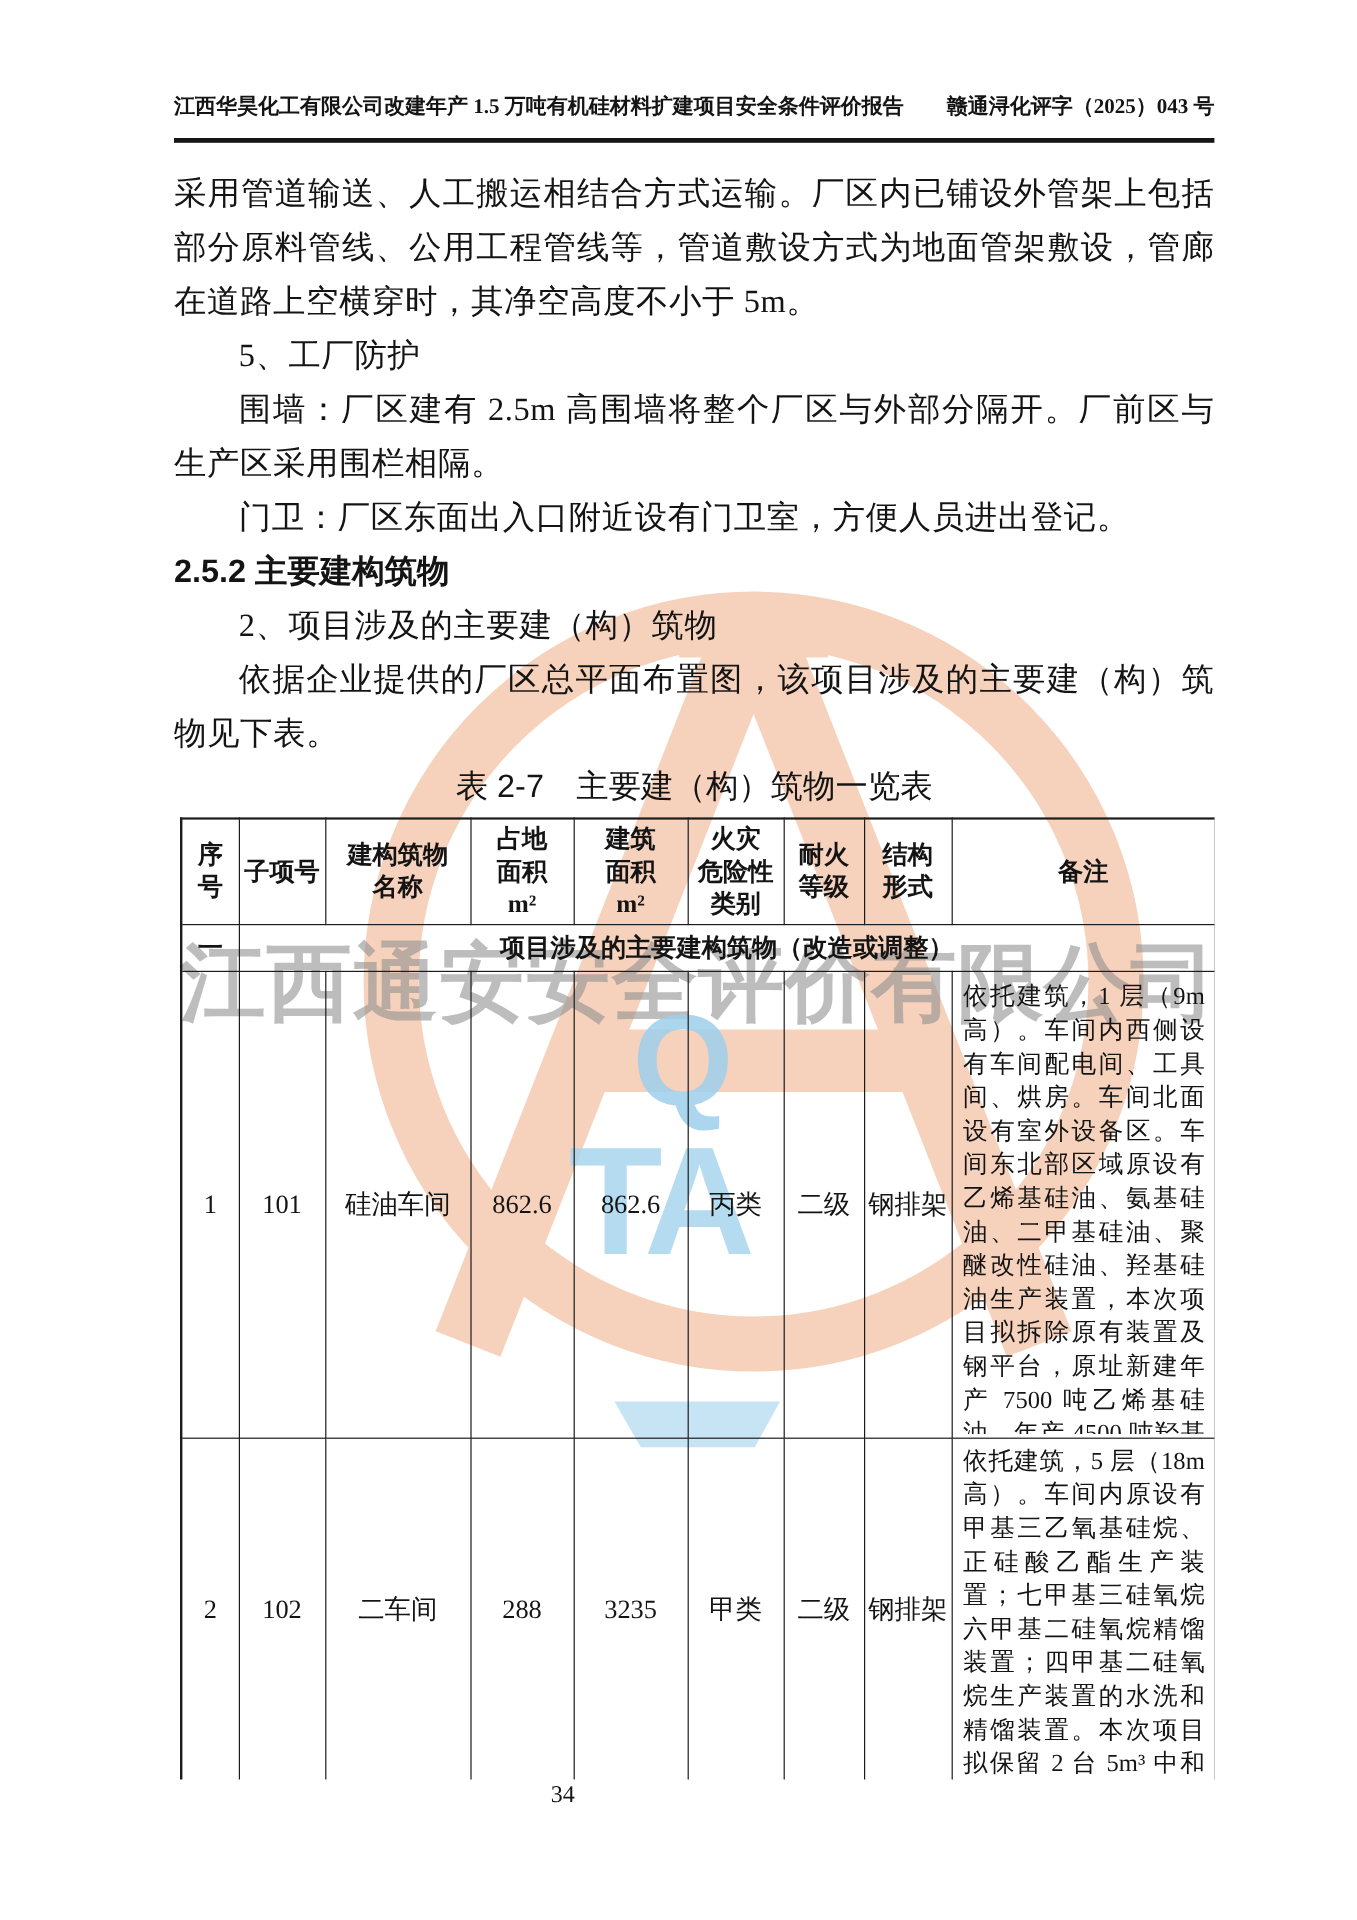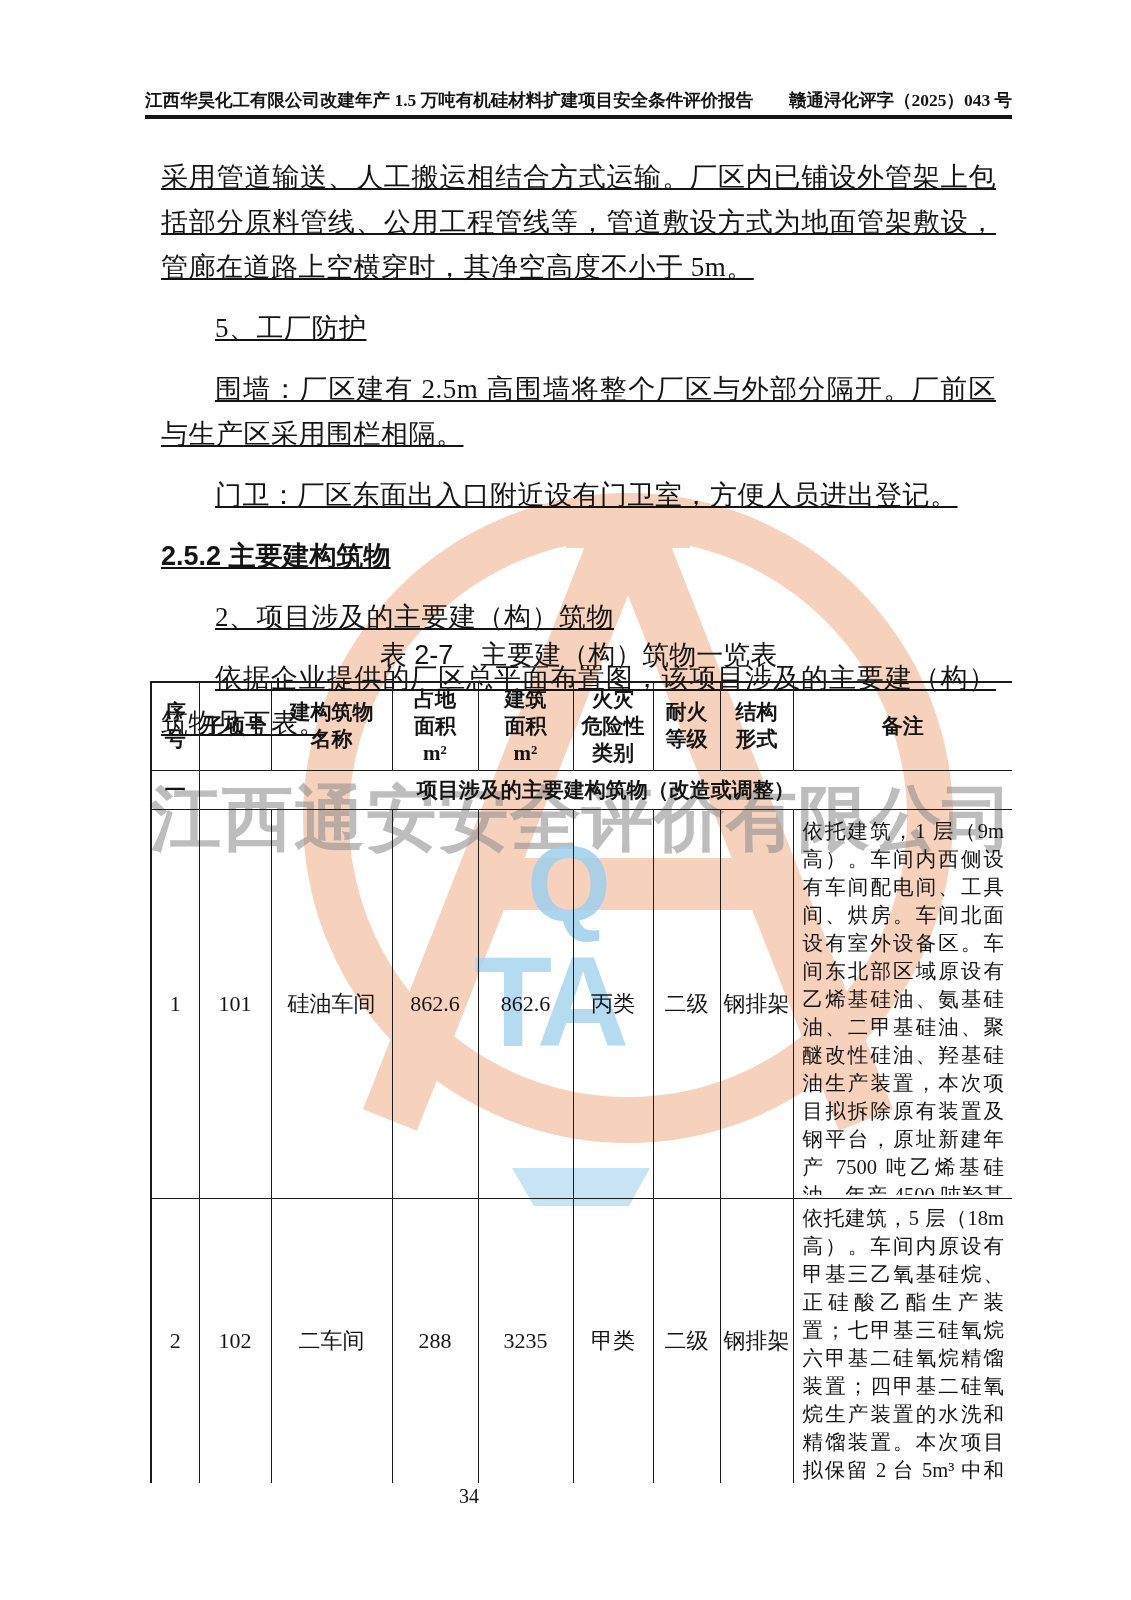--- a/index.html
+++ b/index.html
@@ -19,30 +19,30 @@
     font-family:"Liberation Sans","DejaVu Sans",sans-serif;font-weight:bold;
     font-size:108px;line-height:1;color:#9ecfec;opacity:.85;
   }
   .wm-ta{
     position:absolute;left:474px;top:938px;z-index:1;pointer-events:none;
     font-family:"Liberation Sans","DejaVu Sans",sans-serif;font-weight:bold;
     font-size:128px;line-height:1;color:#a8d5ee;opacity:.85;letter-spacing:-6px;
   }
   
   .doc-header{
-    position:absolute;left:145px;width:867px;top:88px;z-index:2;
+    position:absolute;left:145px;width:867px;top:76px;z-index:2;
     display:flex;justify-content:space-between;align-items:flex-end;
     font-size:17.5px;font-weight:bold;white-space:nowrap;
   }
   .doc-header-rule{position:absolute;left:145px;width:867px;top:115px;height:4px;background:#161616;z-index:2;}
   .content{
     position:absolute;left:145px;width:867px;top:139px;z-index:2;
     font-size:27px;line-height:45px;text-align:justify;letter-spacing:.5px;
   }
-  .content p{margin:16px;text-decoration:underline;}
+  .content p{margin:0;}
   .indent{text-indent:2em;}
   .sec-heading{font-weight:bold;font-family:"Liberation Sans","DejaVu Sans",sans-serif;letter-spacing:0;}
   .tbl-caption{
     position:absolute;left:145px;width:867px;top:637px;z-index:2;text-align:center;
     font-weight:normal;font-size:27px;font-family:"Liberation Sans","DejaVu Sans",sans-serif;
   }
   .tbl-wrap{position:absolute;left:150px;top:681px;width:862px;height:802px;overflow:hidden;z-index:2;}
   table.main{border-collapse:collapse;table-layout:fixed;width:862px;background:transparent;}
   table.main th,table.main td{
     border:1.5px solid #1c1c1c;padding:0;text-align:center;vertical-align:middle;

